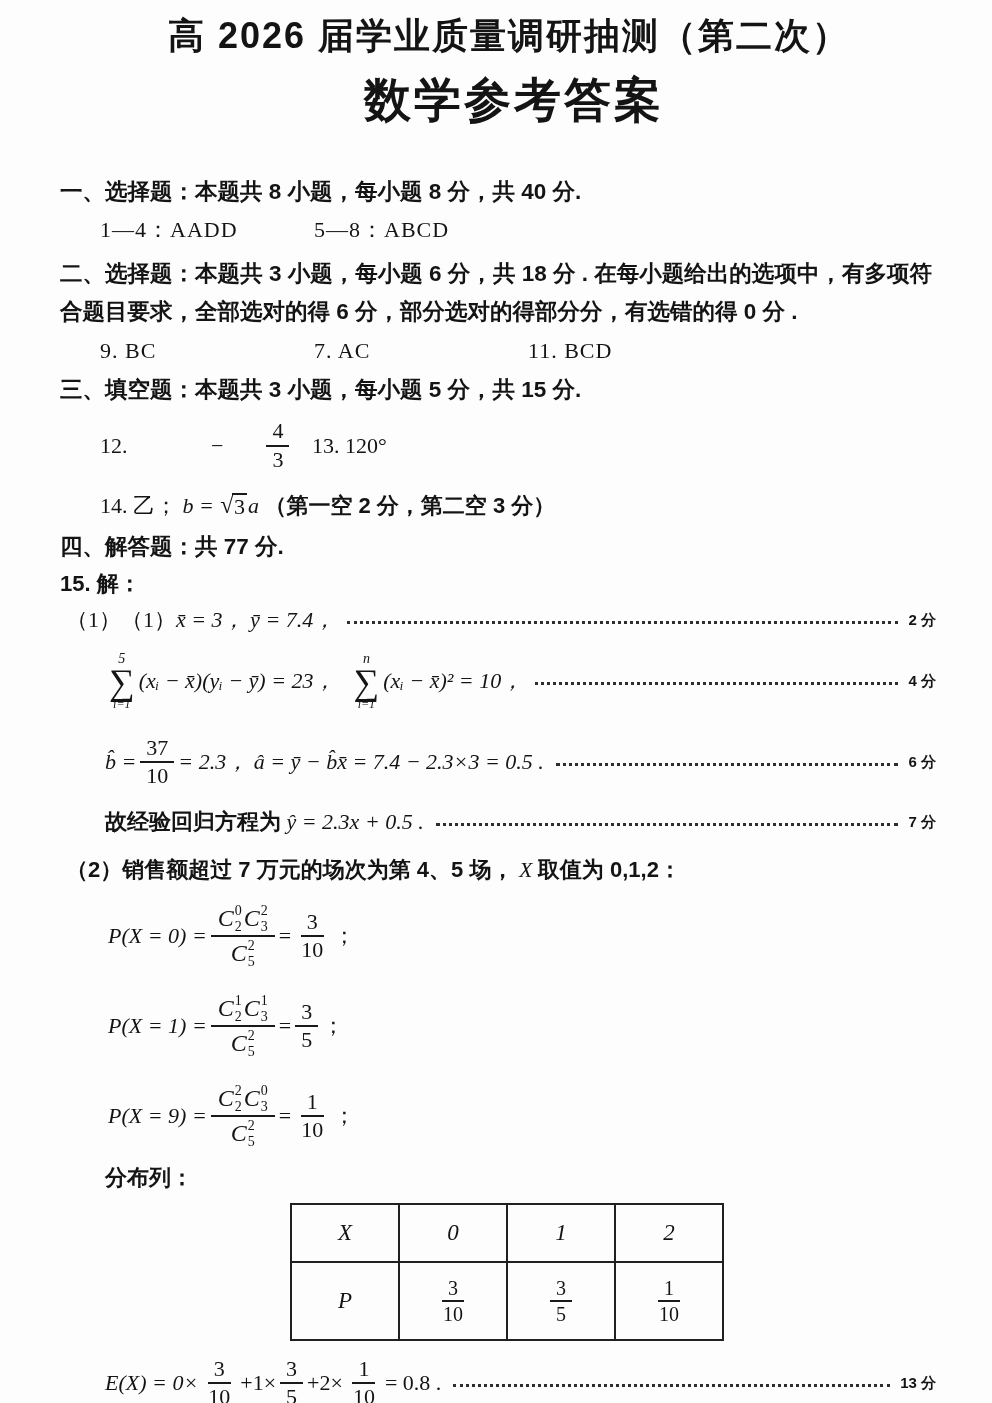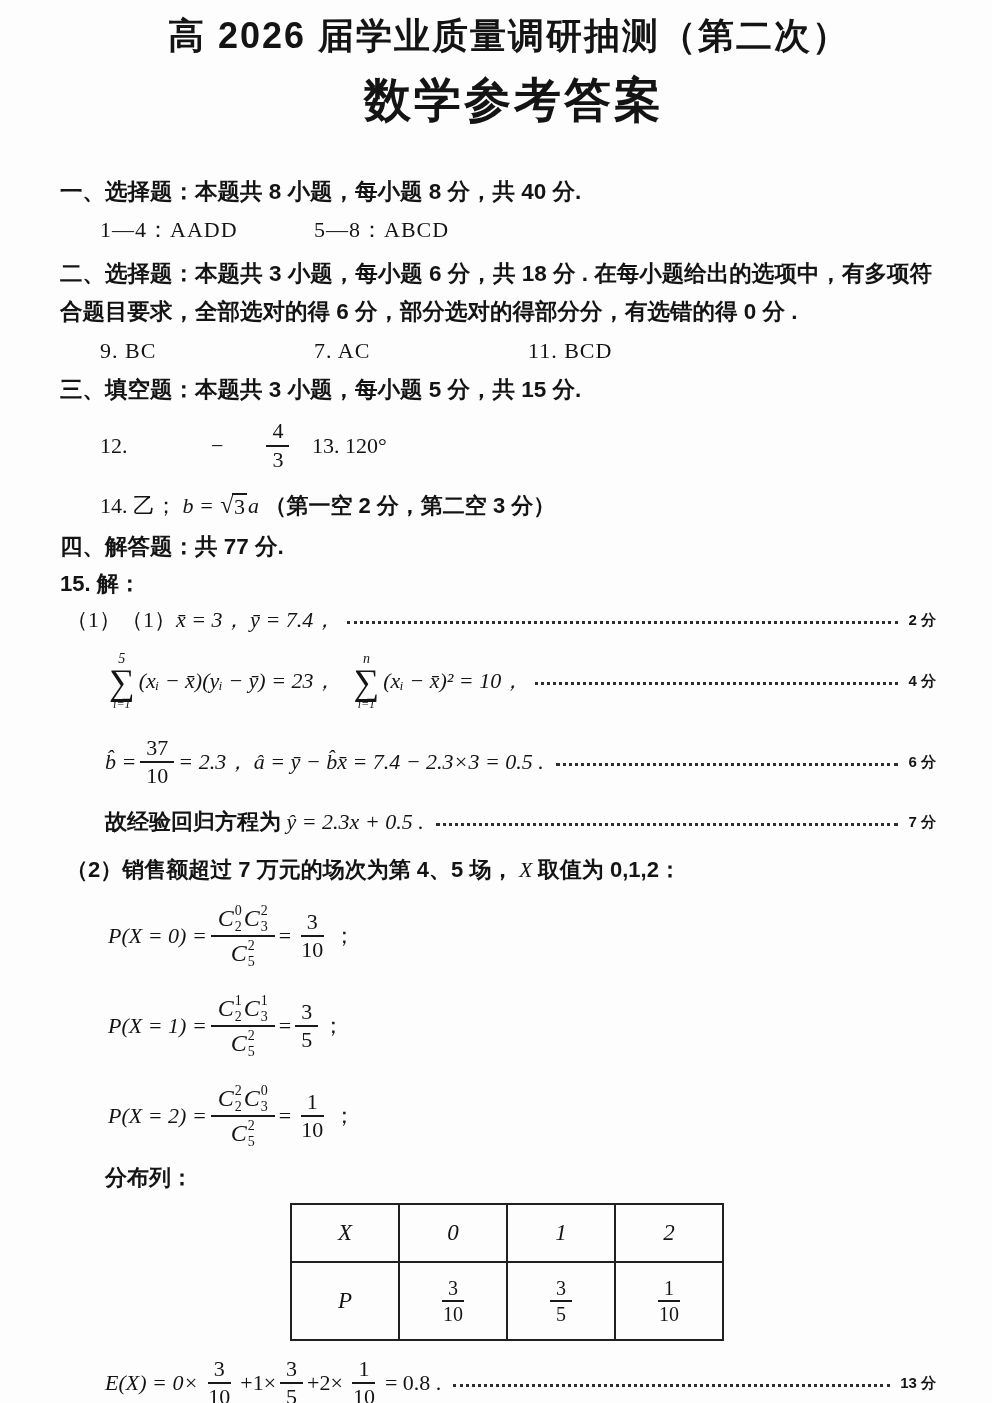--- a/index.html
+++ b/index.html
@@ -243,21 +243,21 @@
     </span>
     <span class="m up">=</span>
     <span class="frac">
       <span class="fnum">3</span>
       <span class="fden">5</span>
     </span>
     <span class="up">；</span>
   </div>
 
   <div class="pline">
-    <span class="m">P(X = 2) =</span>
+    <span class="m">P(X = 9) =</span>
     <span class="frac bigfrac">
       <span class="fnum">
         <span class="cnk">
             <span class="cbase">C</span>
             <span class="cscripts">
               <span>2</span>
               <span>2</span>
             </span>
           </span>
         <span class="cnk">

